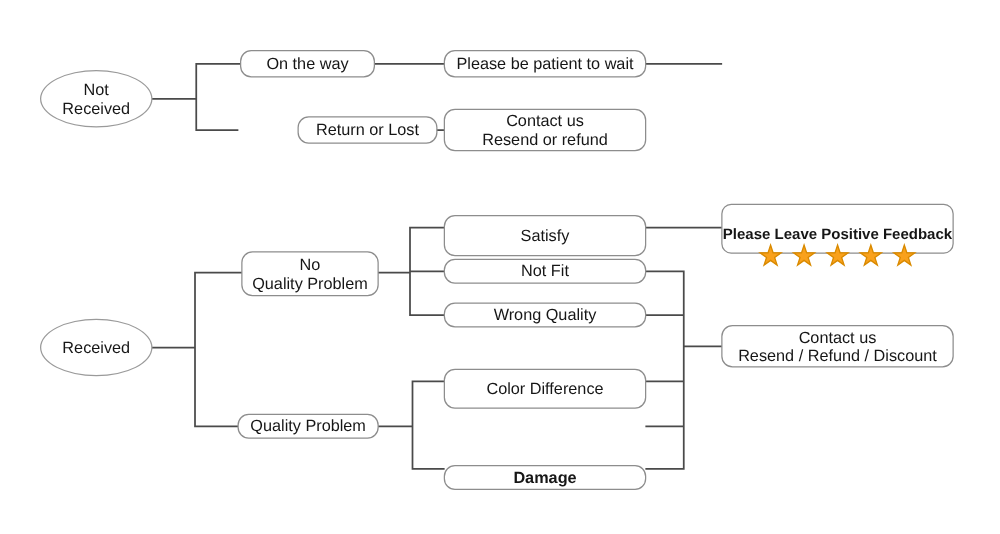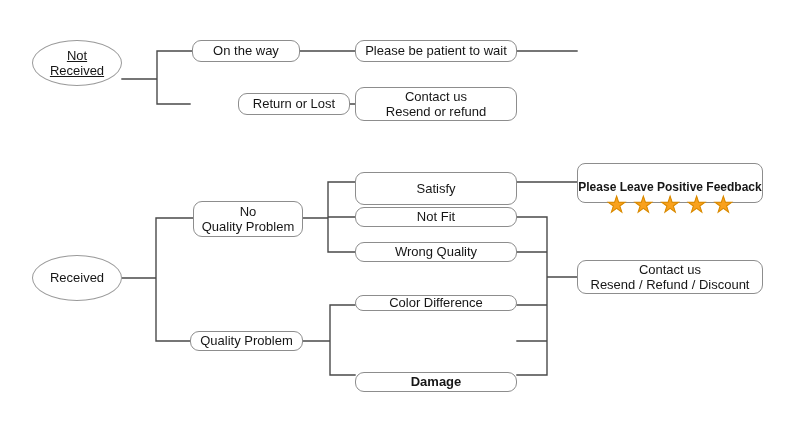--- a/index.html
+++ b/index.html
@@ -59,21 +59,21 @@
     <path d="M122 79 H157 M157 51 V104 M157 51 H192 M157 104 H190
              M300 51 H355 M517 51 H577 M302 104 H355
              M122 278 H156 M156 218 V341 M156 218 H193 M156 341 H190
              M303 218 H328 M328 182 V252 M328 182 H355 M328 217 H355 M328 252 H355
              M303 341 H330 M330 305 V375 M330 305 H355 M330 375 H355
              M517 182 H577
              M517 217 H547 M517 252 H547 M517 305 H547 M517 341 H547 M517 375 H547
              M547 217 V375 M547 277 H577" fill="none" stroke="#4a4a4a" stroke-width="1.4" stroke-linecap="square"></path>
   </svg>
 
-  <div class="node ellipse" style="left:32px; top:40px; width:90px; height:46px;text-decoration:underline;">
+  <div class="node ellipse" style="left:32px; top:56px; width:90px; height:46px;">
     <span>Not
 Received</span>
   </div>
 
   <div class="node" style="left:192px; top:40px; width:108px; height:22px;">
     <span>On the way</span>
   </div>
 
   <div class="node" style="left:355px; top:40px; width:162px; height:22px;">
     <span>Please be patient to wait</span>
@@ -107,21 +107,21 @@
   </div>
 
   <div class="node" style="left:355px; top:207px; width:162px; height:20px;">
     <span>Not Fit</span>
   </div>
 
   <div class="node" style="left:355px; top:242px; width:162px; height:20px;">
     <span>Wrong Quality</span>
   </div>
 
-  <div class="node" style="left:355px; top:295px; width:162px; height:16px;">
+  <div class="node" style="left:355px; top:295px; width:162px; height:32px;">
     <span>Color Difference</span>
   </div>
 
 
   <div class="node" style="left:355px; top:372px; width:162px; height:20px;font-weight:bold;">
     <span>Damage</span>
   </div>
 
   <div class="node feedback" style="left:577px; top:163px; width:186px; height:40px;">
     <span class="feedback-label">Please Leave Positive Feedback</span>

